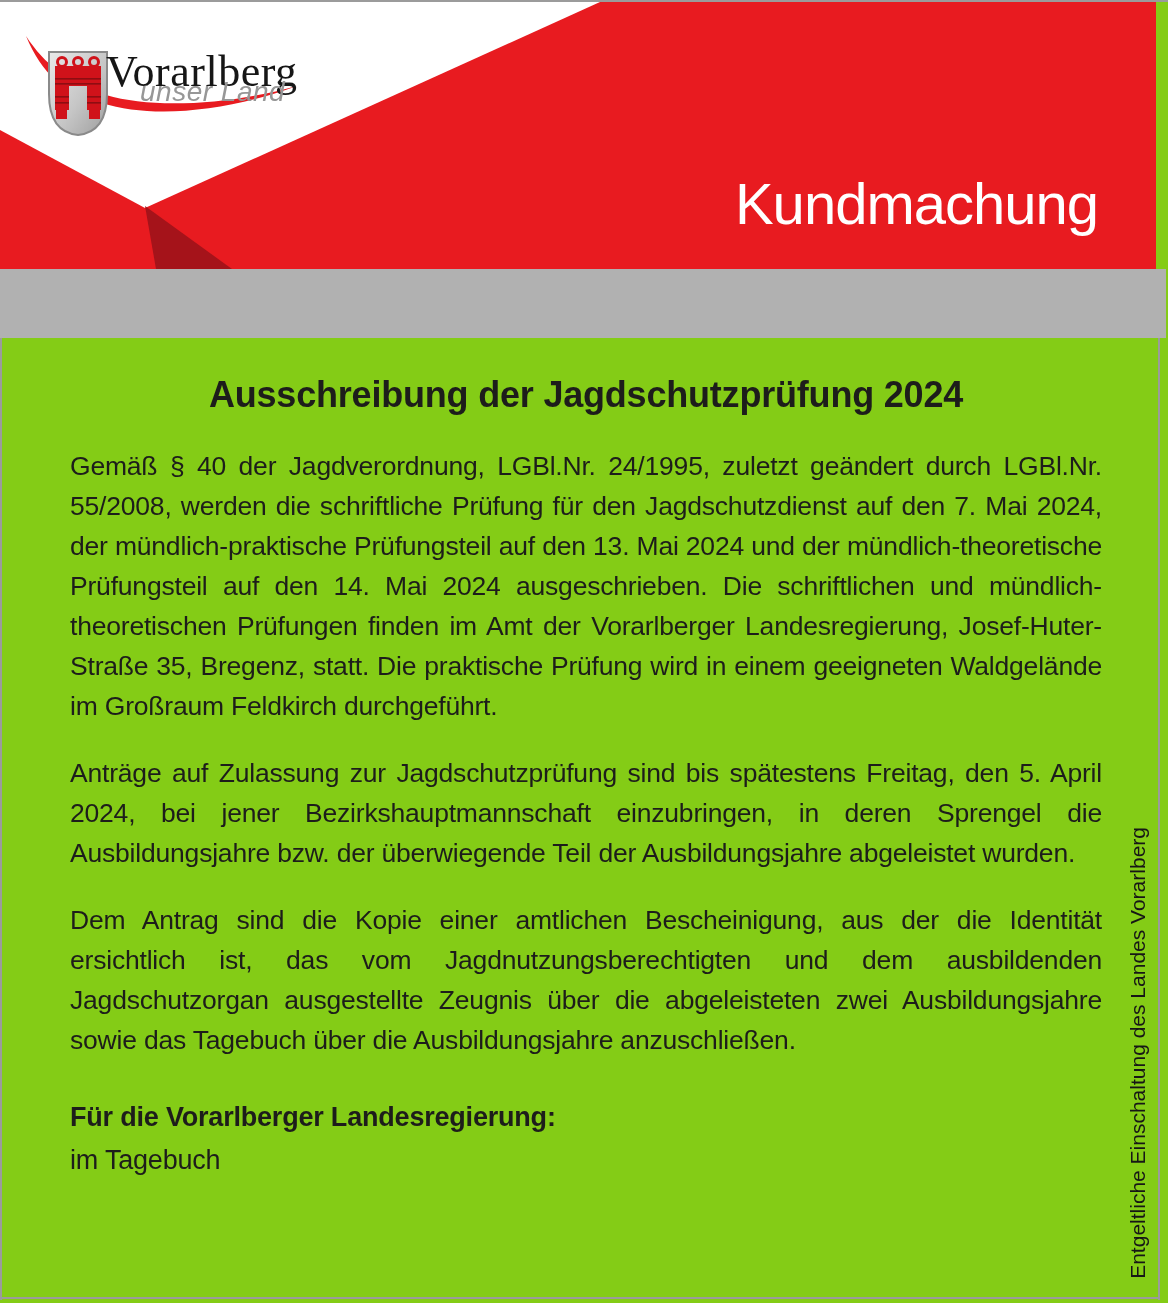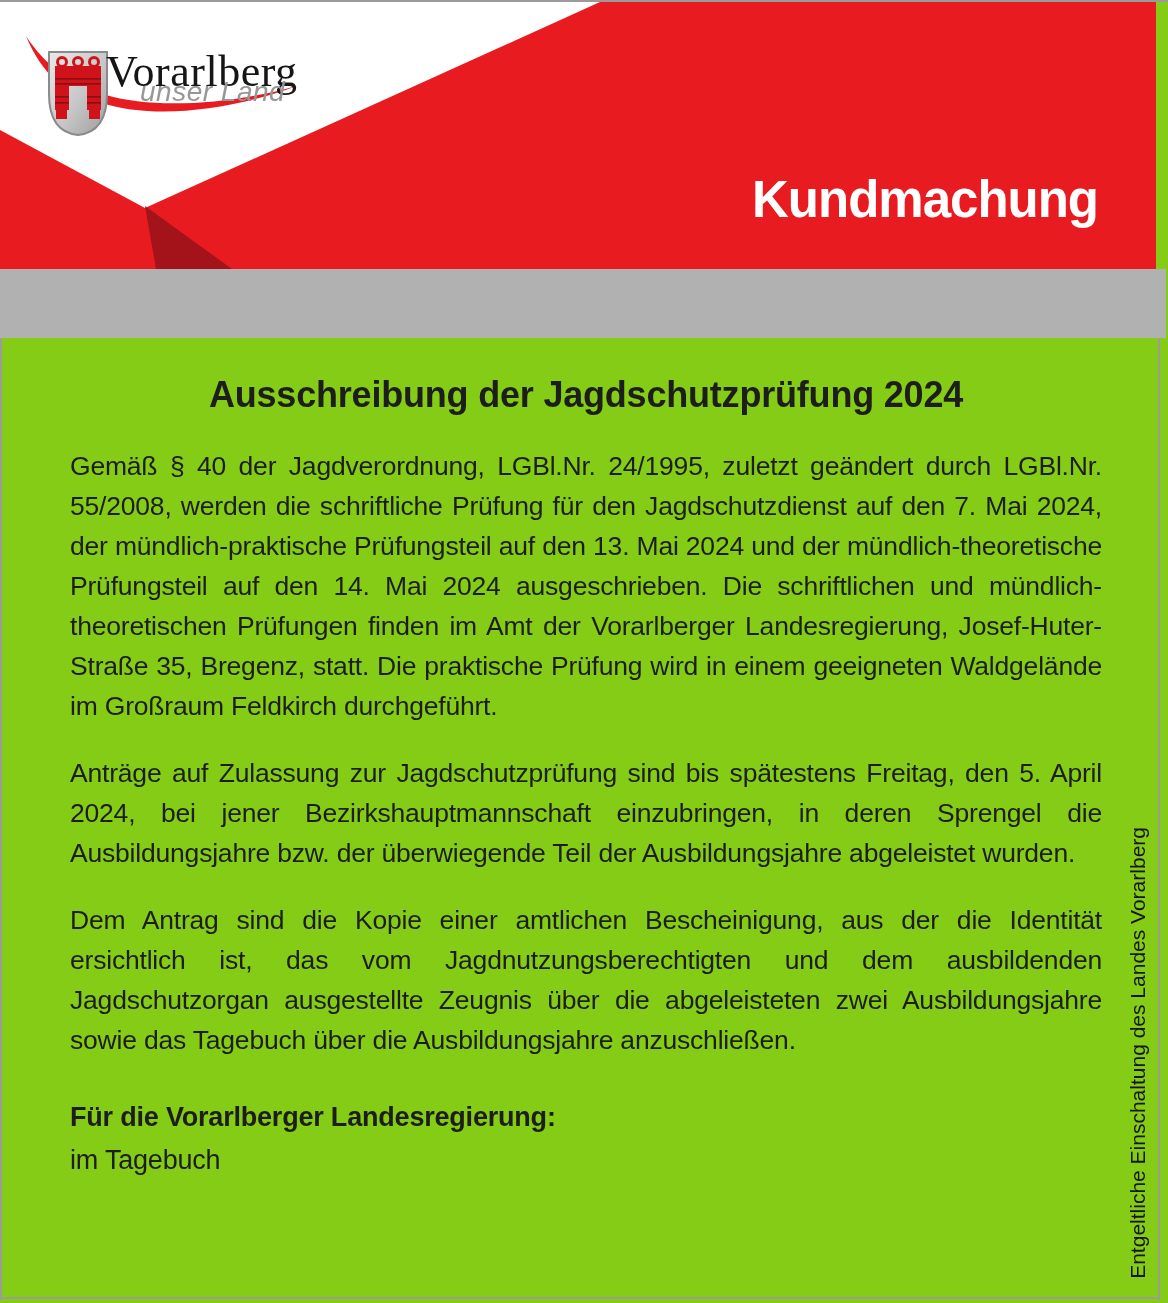--- a/index.html
+++ b/index.html
@@ -26,22 +26,22 @@
     clip-path:polygon(145px 204px,232px 267px,156px 267px);}
   .swoosh{position:absolute;left:0;top:0;pointer-events:none;}
 
   .logo{position:absolute;left:0;top:0;width:420px;height:160px;}
   .coat{position:absolute;left:46px;top:48px;}
   .brand-name{position:absolute;left:106px;top:44px;font-family:"Liberation Serif",serif;
     font-size:44px;color:#161616;letter-spacing:.5px;}
   .brand-tagline{position:absolute;left:140px;top:74px;font-style:italic;font-size:28px;
     color:var(--tagline-gray);letter-spacing:.5px;}
 
-  .banner-title{position:absolute;right:58px;top:168px;color:#fff;font-weight:bold;
-    font-size:51px;letter-spacing:-1px;}
+  .banner-title{position:absolute;right:58px;top:168px;color:#fff;font-weight:normal;
+    font-size:58px;letter-spacing:-1px;}
 
   
   .gray-bar{position:absolute;left:0;top:269px;width:1166px;height:69px;background:var(--gray-bar);}
 
   
   .notice-body{position:absolute;left:70px;top:374px;width:1032px;}
   .notice-heading{font-size:36px;font-weight:bold;text-align:center;letter-spacing:-.2px;
     margin-bottom:30px;}
   .notice-body p{font-size:26.5px;line-height:40px;text-align:justify;letter-spacing:-.2px;
     margin-bottom:27px;}

